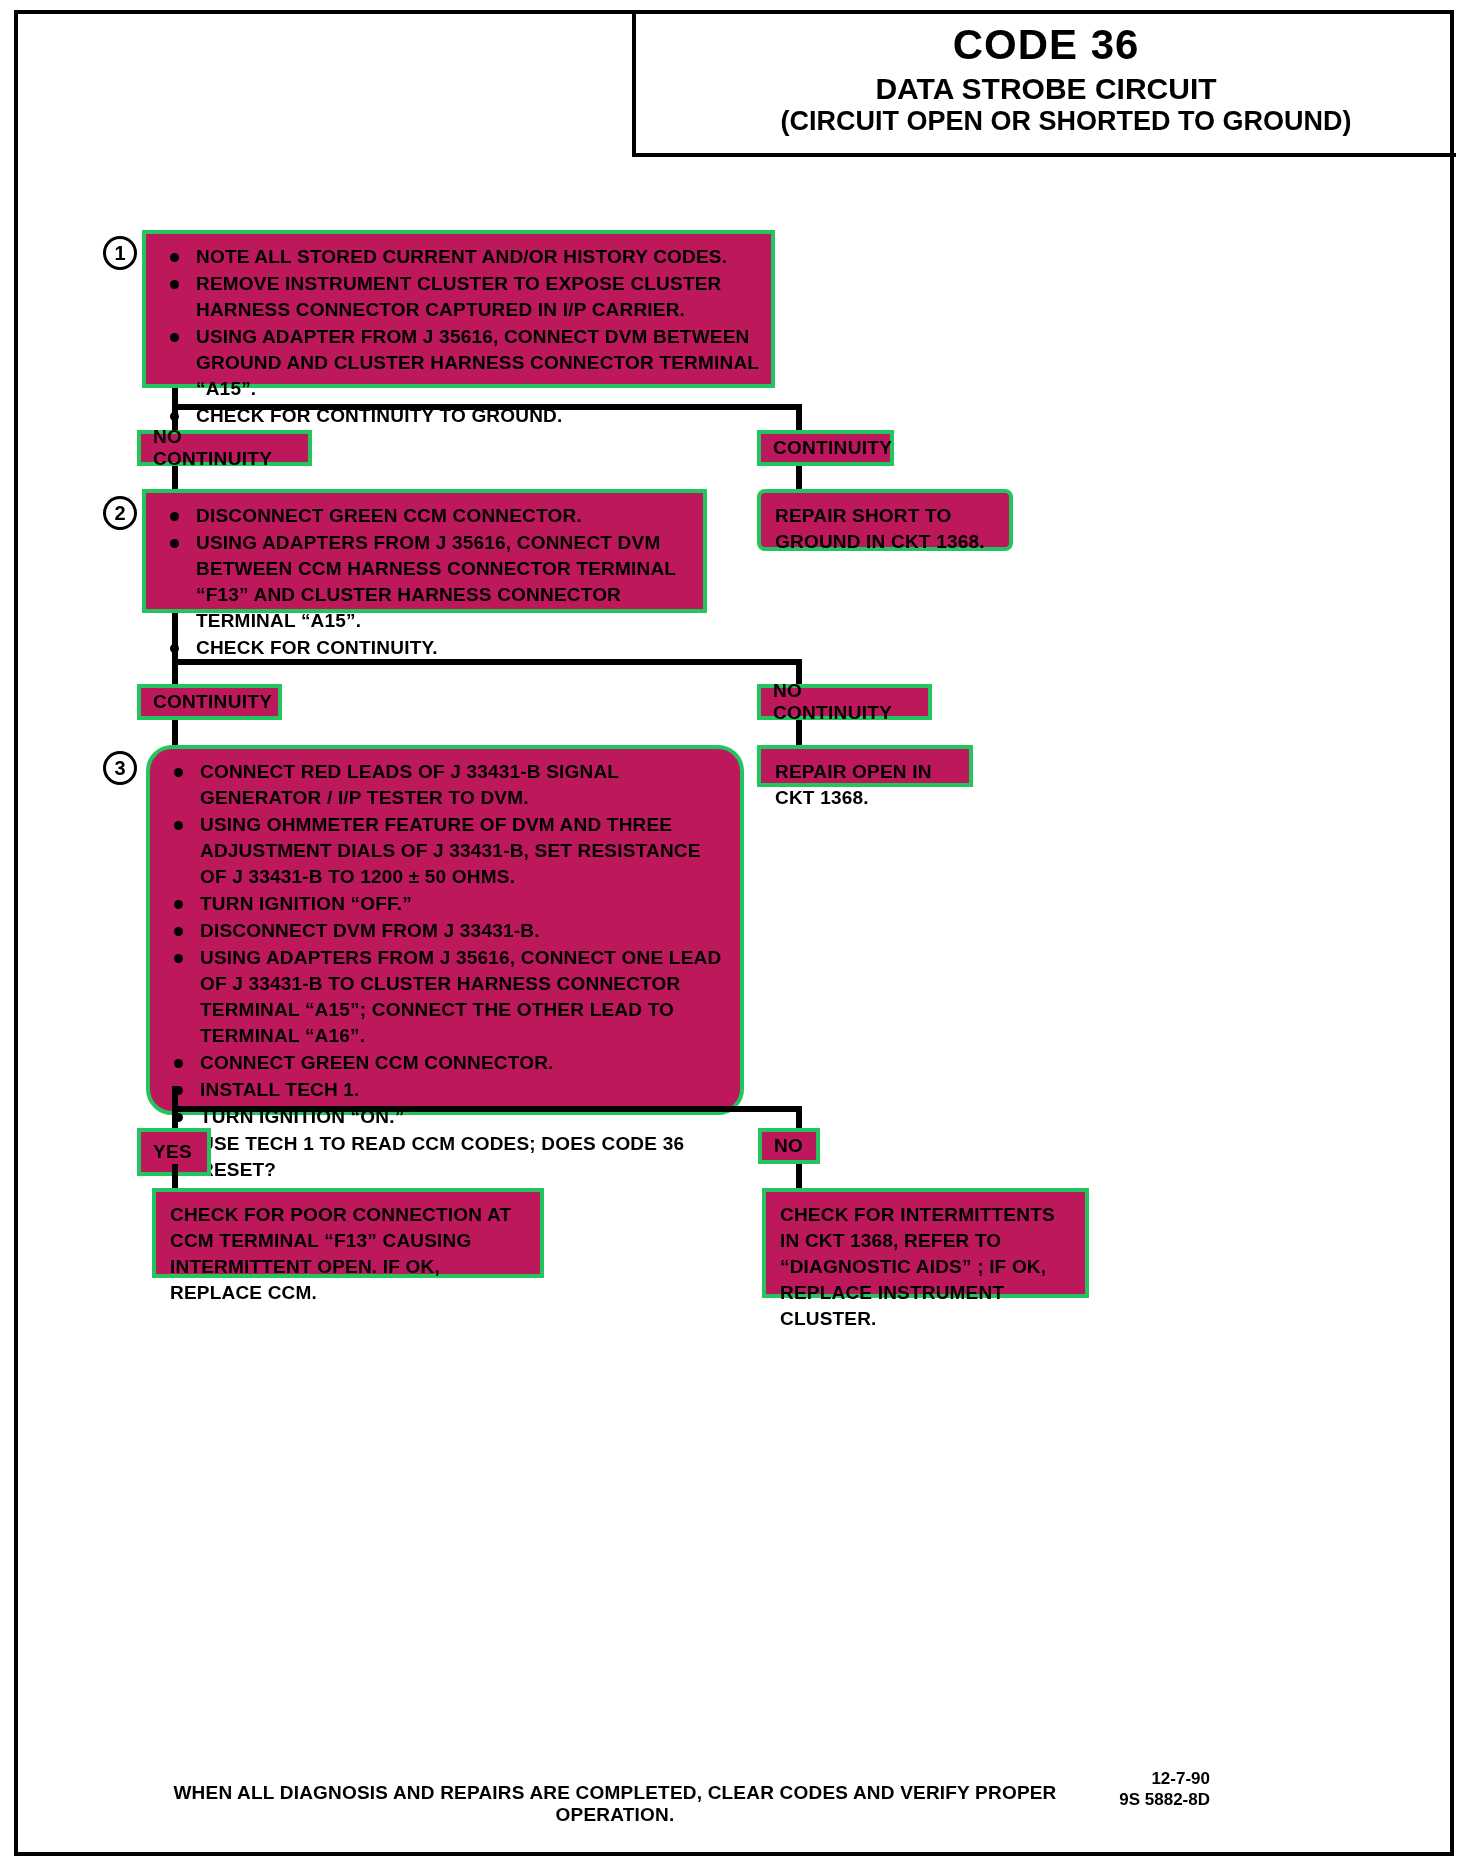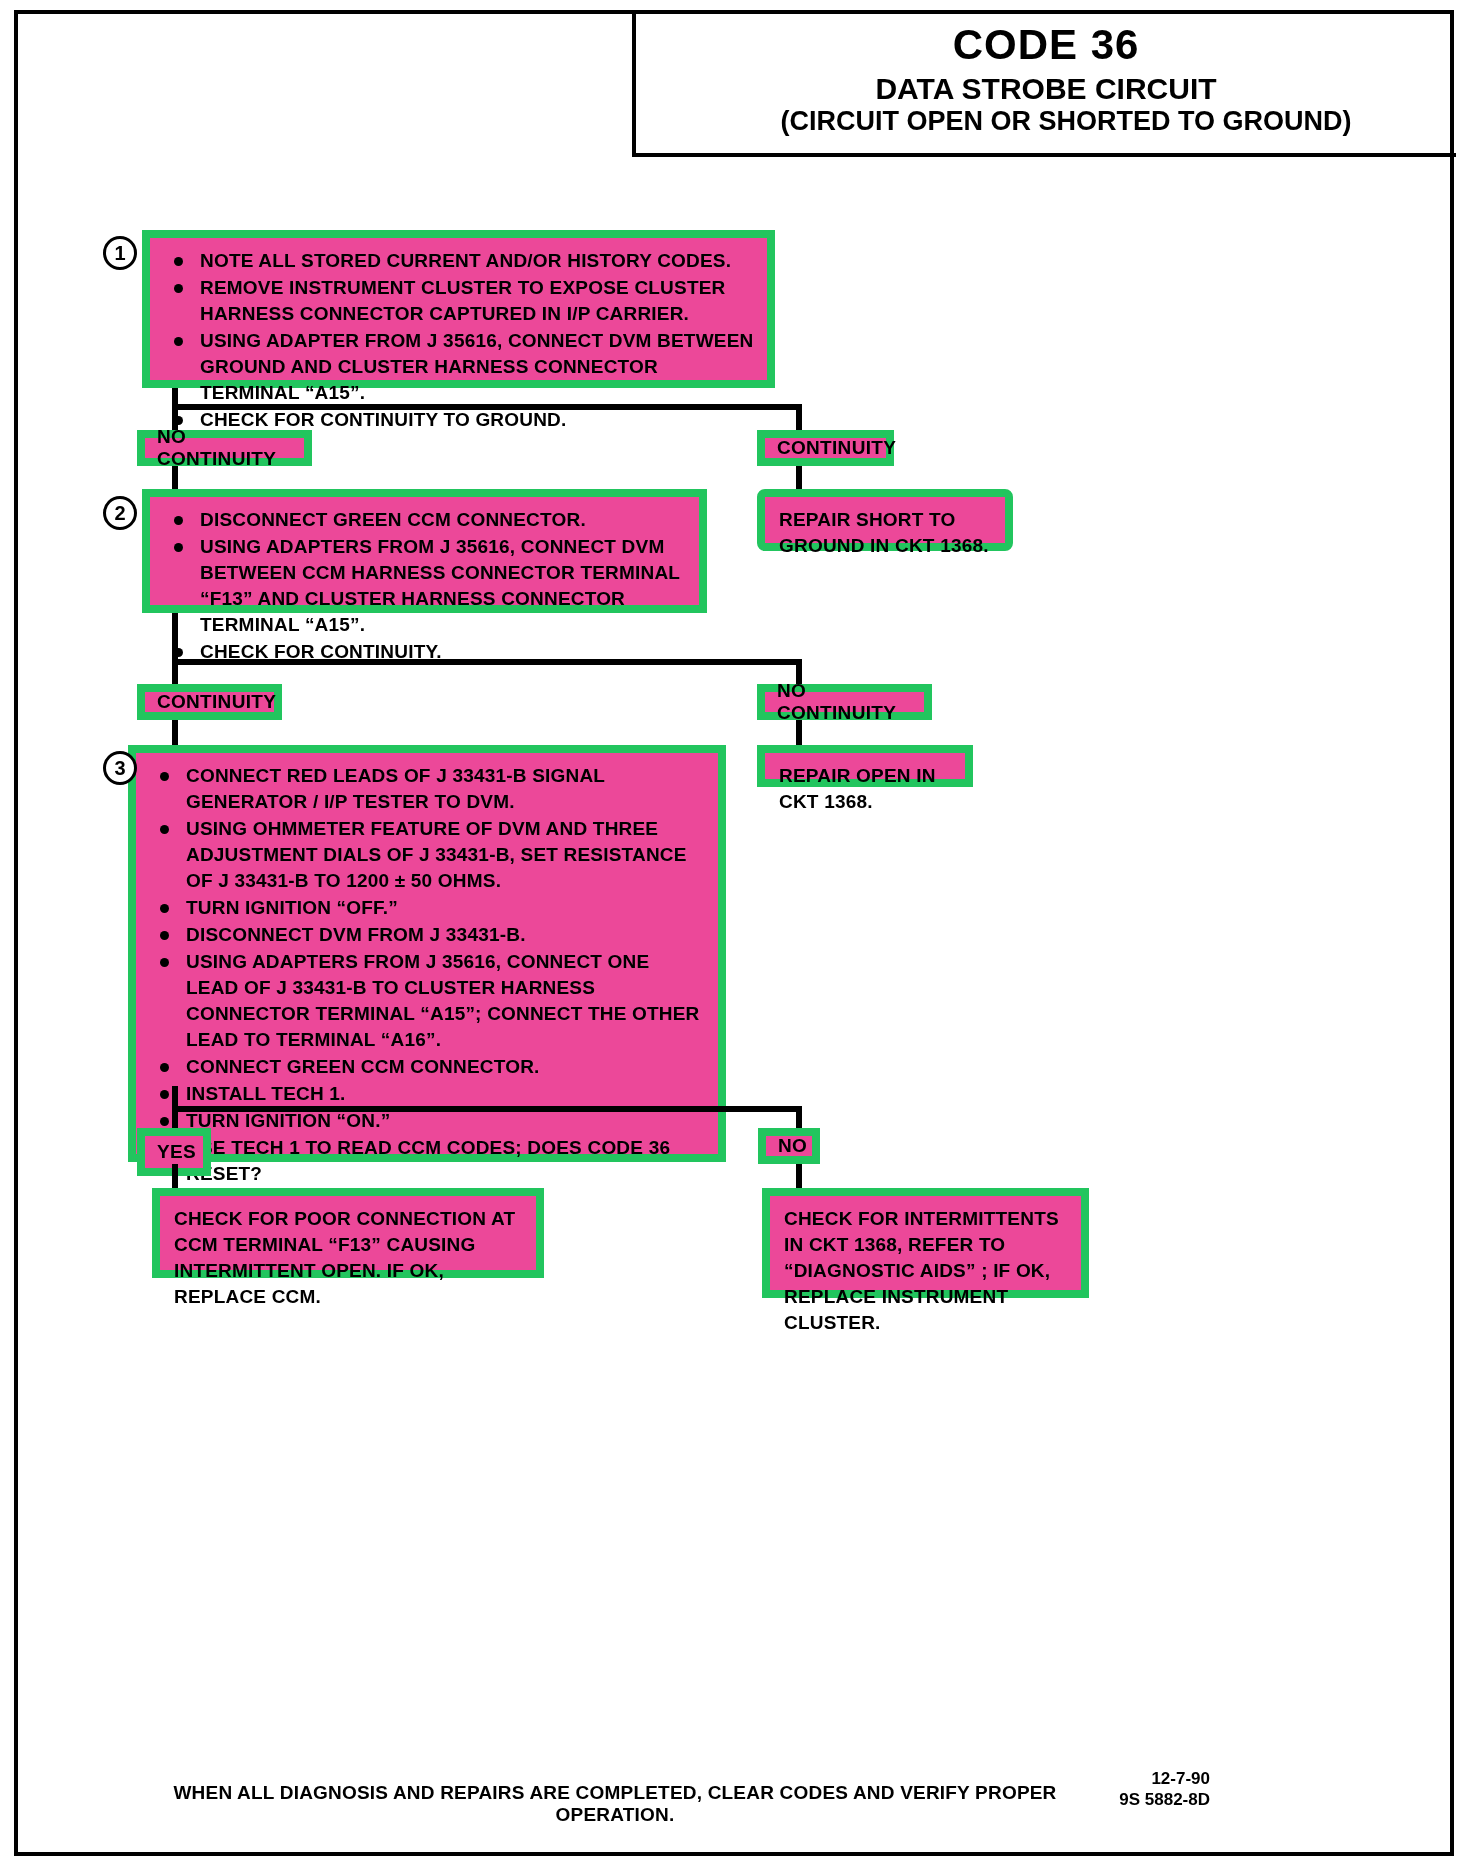--- a/index.html
+++ b/index.html
@@ -58,23 +58,23 @@
   .hdr-sub2 {
     font-size: 27px;
     font-weight: bold;
     line-height: 31px;
     padding-left: 40px;
   }
 
   
   .box {
     position: absolute;
-    border: 8px solid #22c55e;
-    box-sizing: border-box;
-    background: #ec4899;
+    border: 4px solid #22c55e;
+    box-sizing: border-box;
+    background: #be185d;
   }
   .step-box {
     padding: 10px 12px 10px 14px;
   }
   .label-box {
     padding: 6px 14px 6px 12px;
     font-size: 19px;
     font-weight: bold;
     letter-spacing: 0.3px;
     display: flex;
@@ -218,21 +218,21 @@
     <span>CONTINUITY</span>
   </div>
   <div class="box label-box" style="left:757px; top:684px; width:175px; height:36px;">
     <span>NO CONTINUITY</span>
   </div>
 
   <div class="vline" style="left:172px; top:720px; height:26px;"></div>
   <div class="vline" style="left:796px; top:720px; height:26px;"></div>
 
   <div class="step-num" style="left:103px; top:751px;">3</div>
-  <div class="box step-box" style="left:128px; top:745px; width:598px; height:417px;">
+  <div class="box step-box" style="left:146px; top:745px; width:598px; height:370px;border-radius:26px;">
     <ul class="bullets">
       <li>CONNECT RED LEADS OF J 33431-B SIGNAL GENERATOR / I/P TESTER TO DVM.</li>
       <li>USING OHMMETER FEATURE OF DVM AND THREE ADJUSTMENT DIALS OF J 33431-B, SET RESISTANCE OF J 33431-B TO 1200 ± 50 OHMS.</li>
       <li>TURN IGNITION “OFF.”</li>
       <li>DISCONNECT DVM FROM J 33431-B.</li>
       <li>USING ADAPTERS FROM J 35616, CONNECT ONE LEAD OF J 33431-B TO CLUSTER HARNESS CONNECTOR TERMINAL “A15”; CONNECT THE OTHER LEAD TO TERMINAL “A16”.</li>
       <li>CONNECT GREEN CCM CONNECTOR.</li>
       <li>INSTALL TECH 1.</li>
       <li>TURN IGNITION “ON.”</li>
       <li>USE TECH 1 TO READ CCM CODES; DOES CODE 36 RESET?</li>

